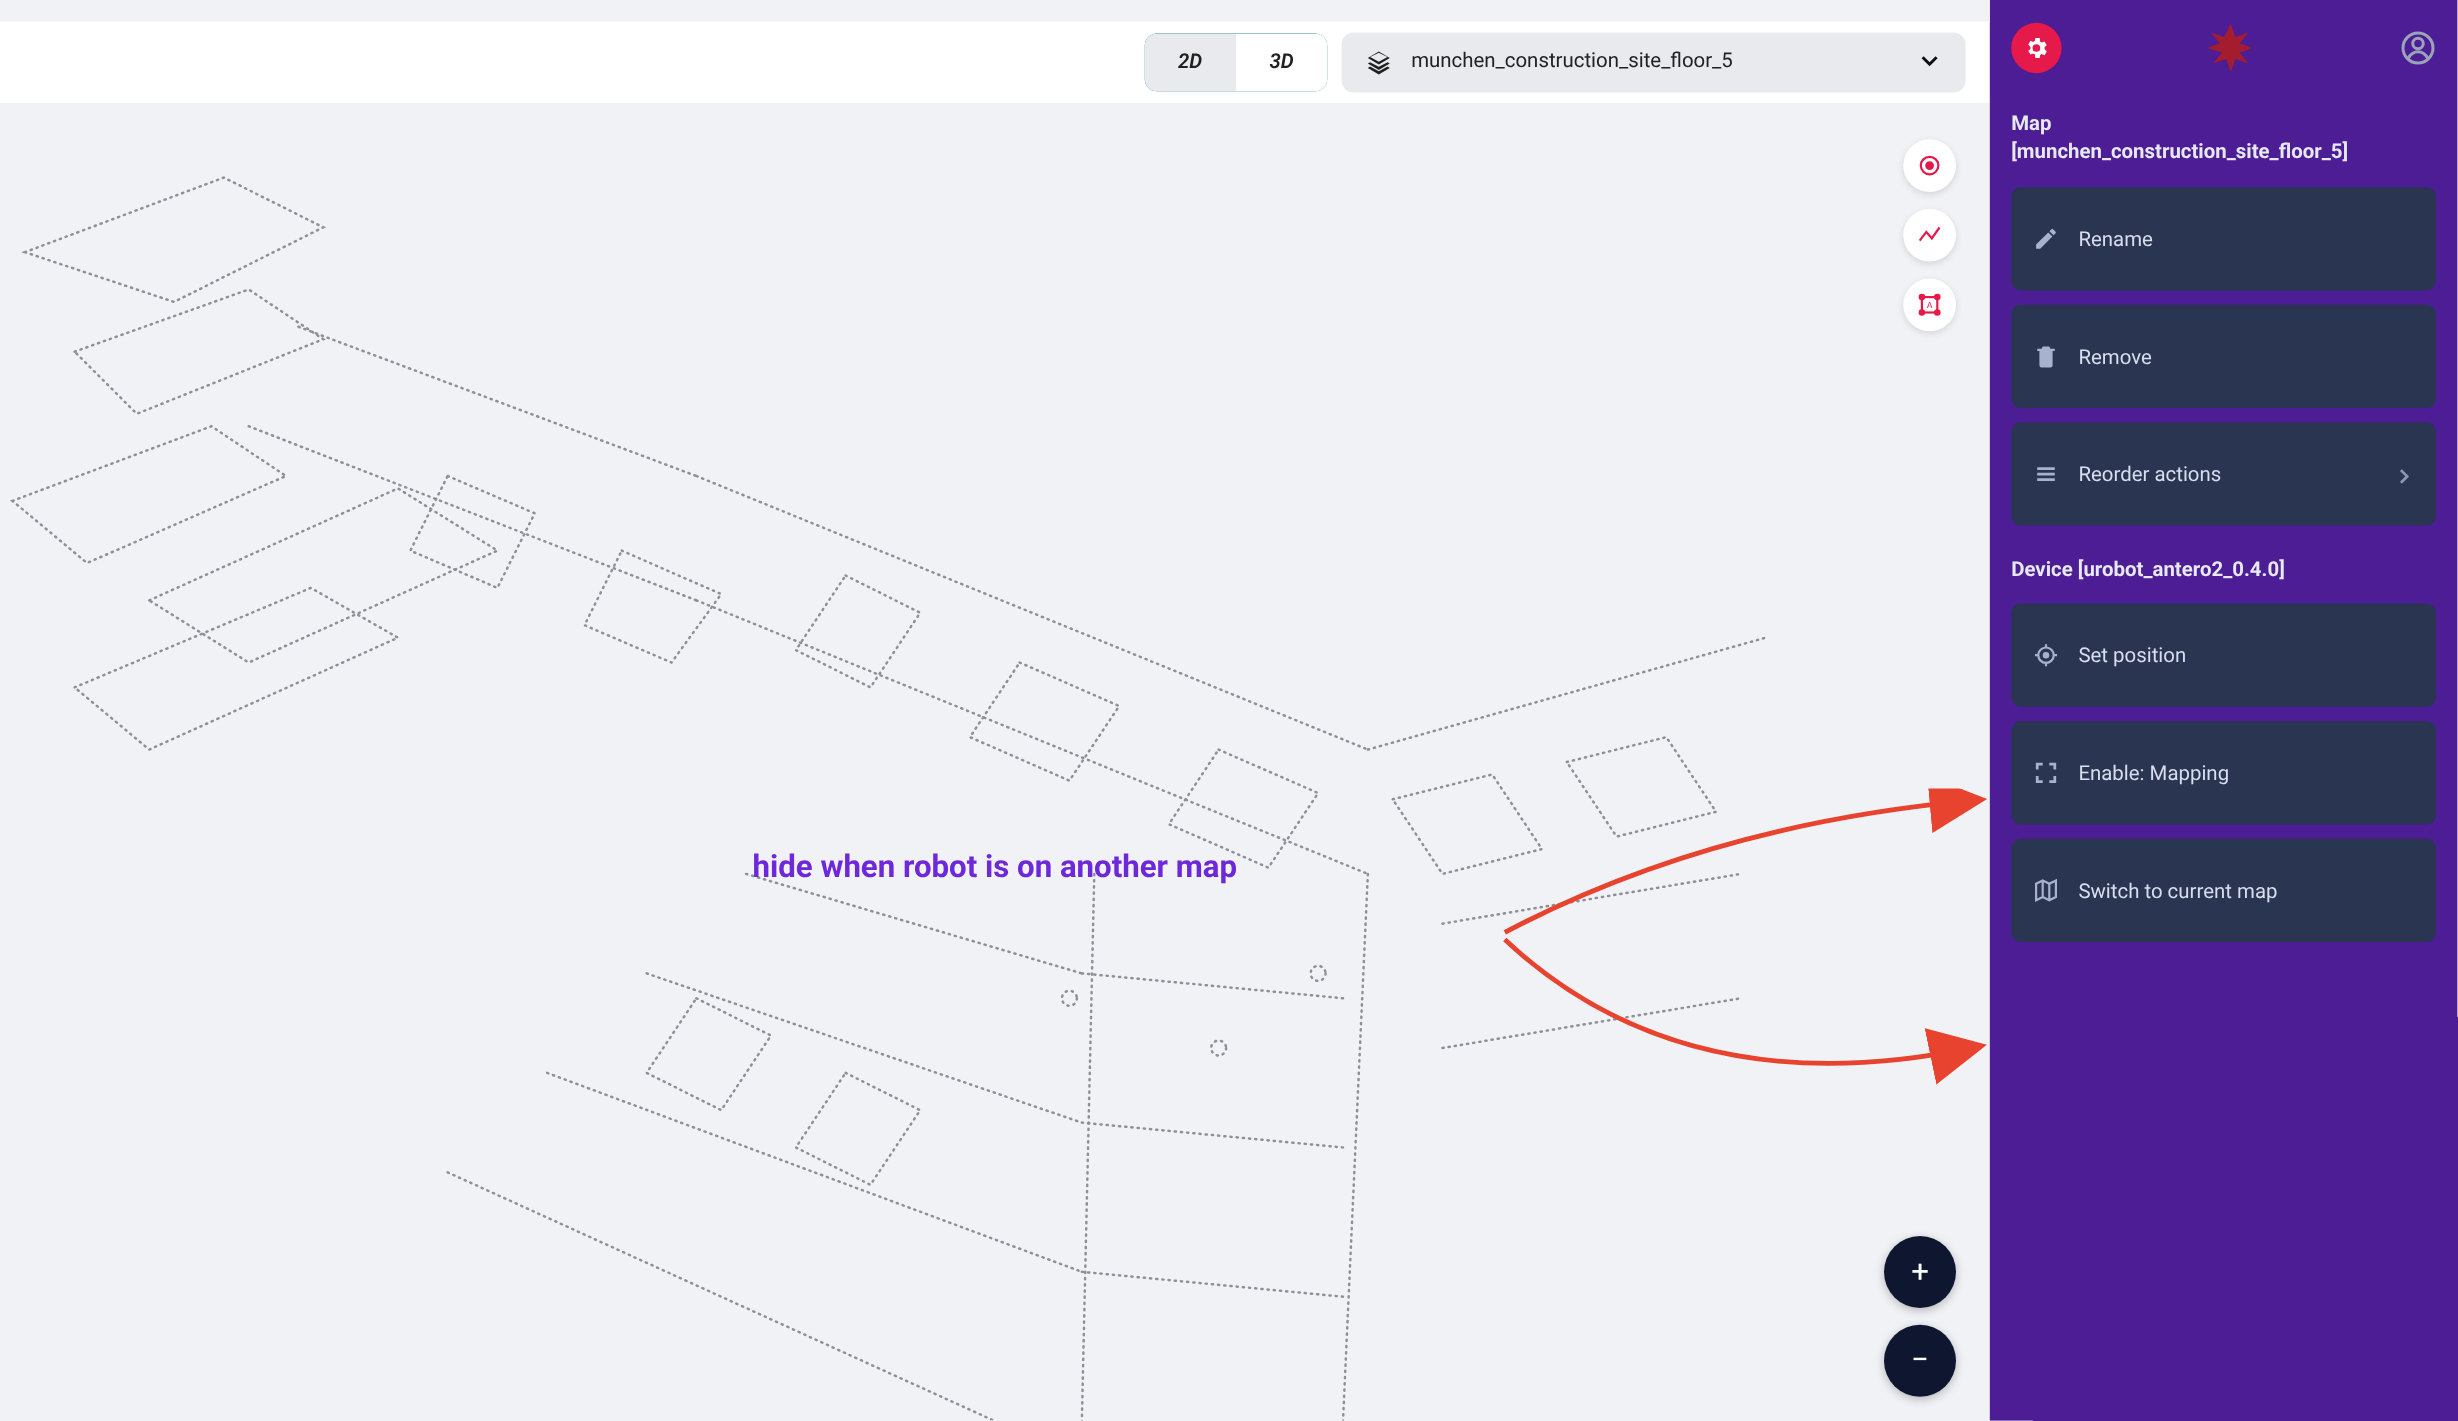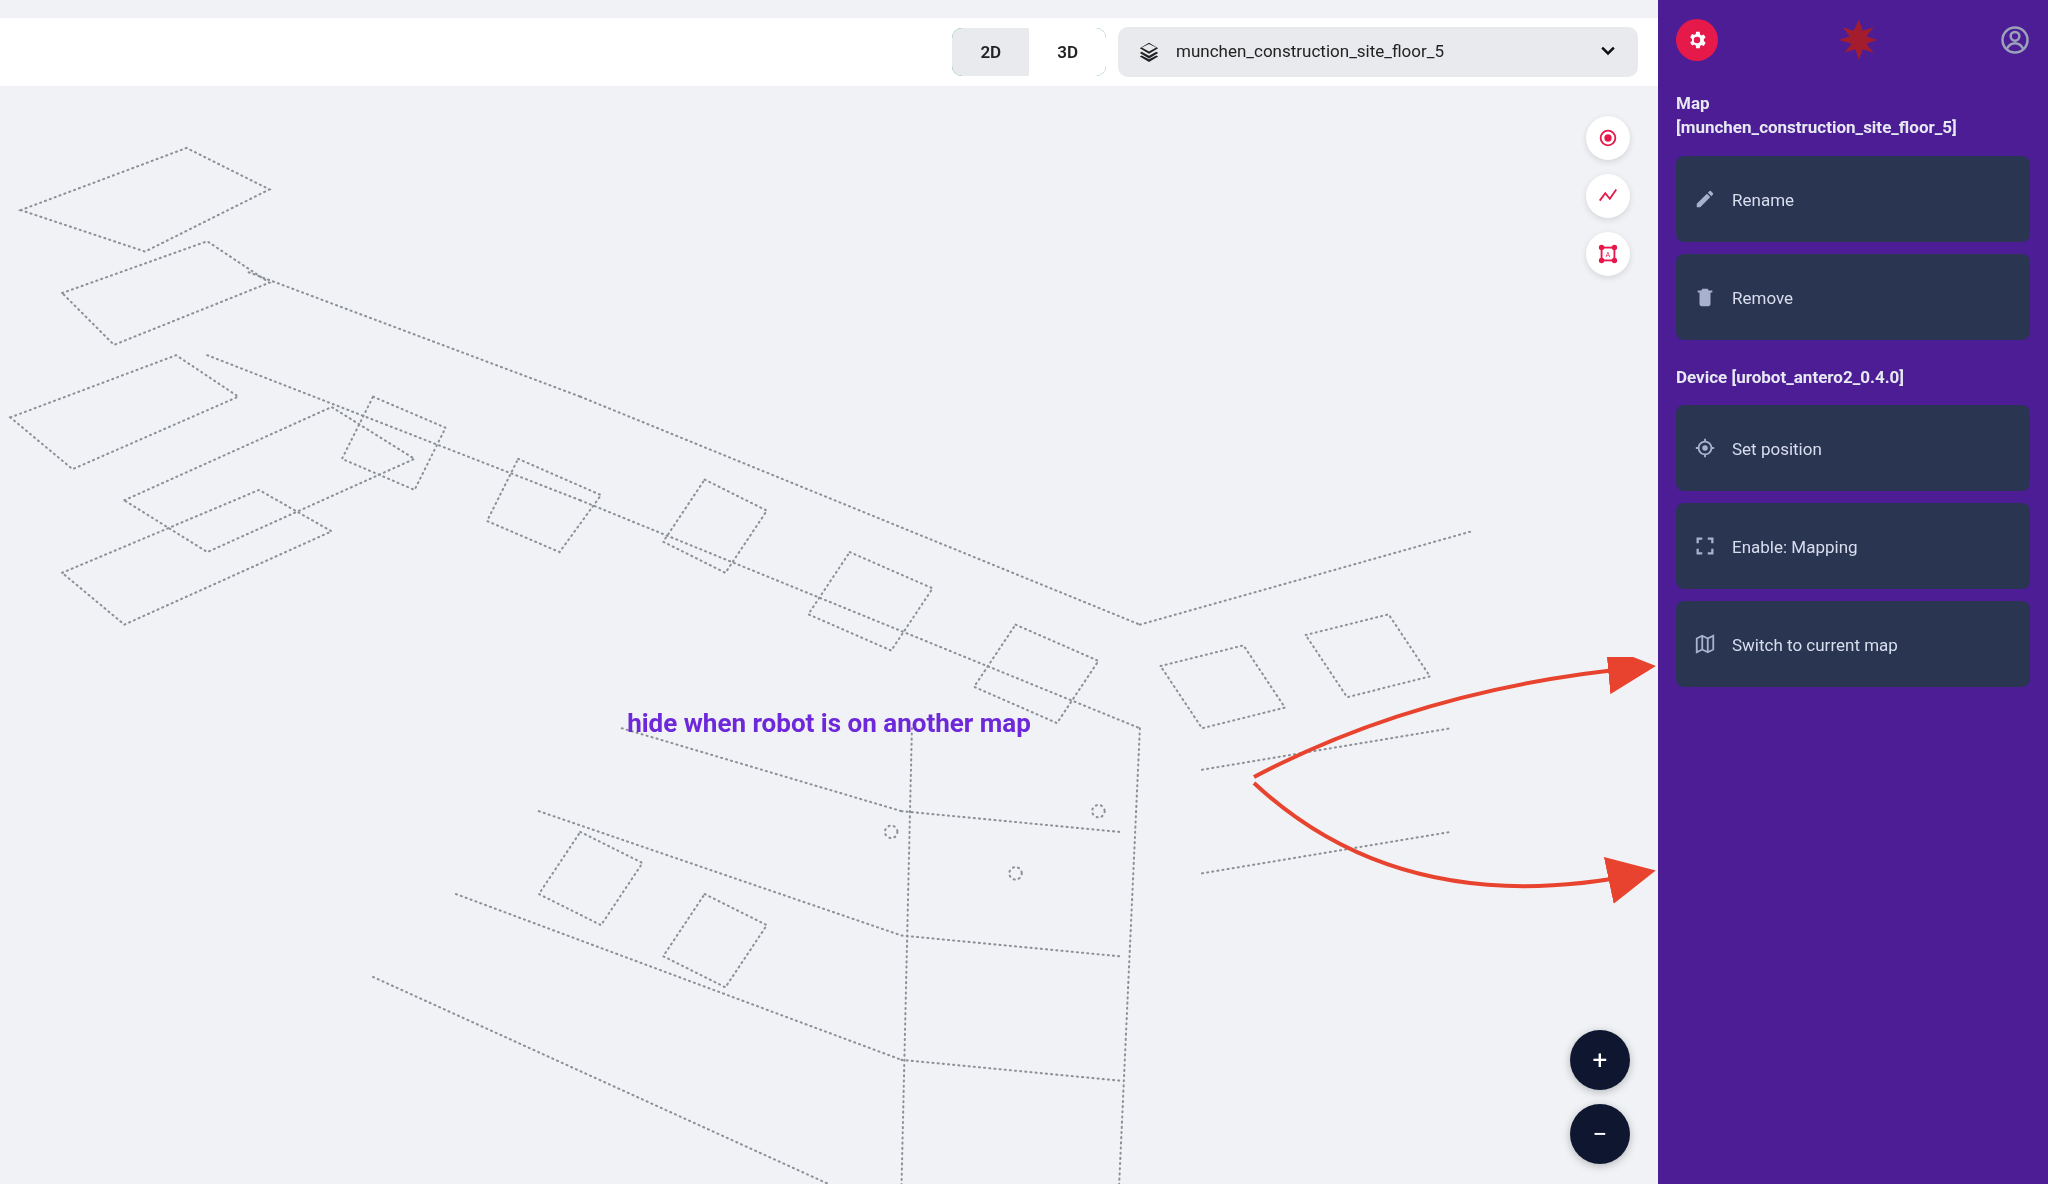--- a/index.html
+++ b/index.html
@@ -2,21 +2,21 @@
 <html><head>
 <meta charset="utf-8">
 <style>
   * { box-sizing: border-box; margin: 0; padding: 0; }
   html, body { width: 100%; height: 100%; font-family: -apple-system, BlinkMacSystemFont, "Segoe UI", Roboto, Arial, sans-serif; }
   body { display: flex; background: #f1f2f6; overflow: hidden; }
 
   
   .main { flex: 1; position: relative; display: flex; flex-direction: column; }
   .topbar { height: 86px; background: #ffffff; display: flex; align-items: center; justify-content: flex-end; padding: 0 20px; gap: 12px; border-top: 18px solid #f1f2f6; }
-  .view-toggle { display: flex; background: #0f766e; border-radius: 10px; overflow: hidden; }
+  .view-toggle { display: flex; background: #0f766e; border-radius: 10px; overflow: hidden; font-style: italic; }
   .view-toggle .btn { padding: 14px 28px; font-weight: 600; font-size: 17px; color: #222; cursor: pointer; background: #fff; }
   .view-toggle .btn.active { background: #e8eaed; }
   .map-select { display: flex; align-items: flex-start; gap: 16px; background: #e8eaed; border-radius: 10px; padding: 14px 20px; cursor: pointer; min-width: 520px; }
   .map-select .layers-icon { width: 22px; height: 22px; }
   .map-select .label { flex: 1; font-size: 17px; color: #222; }
   .map-select .chev { width: 20px; height: 20px; }
 
   .canvas-area { flex: 1; position: relative; background: #f1f2f6; overflow: hidden; }
   .map-bg { position: absolute; inset: 0; }
   .map-bg svg { width: 100%; height: 100%; }
@@ -198,20 +198,33 @@
   <div class="panel-btn">
     <span class="icon">
         <svg viewBox="0 0 24 24" fill="#a8b2cc">
           <path d="M6 7h12v13a2 2 0 0 1-2 2H8a2 2 0 0 1-2-2V7zm3-4h6l1 2h4v2H4V5h4l1-2z"></path>
         </svg>
       </span>
     <span>Remove</span>
   </div>
 
 
+  <div class="panel-btn">
+    <span class="icon">
+        <svg viewBox="0 0 24 24" fill="none" stroke="#a8b2cc" stroke-width="2.5">
+          <path d="M4 7h16M4 12h16M4 17h16"></path>
+        </svg>
+      </span>
+    <span>Reorder actions</span>
+    <span class="chev-right">
+        <svg viewBox="0 0 24 24" fill="none" stroke="#8d97b3" stroke-width="3">
+          <path d="M9 5l7 7-7 7"></path>
+        </svg>
+      </span>
+  </div>
 
   <div class="section-title" style="margin-top:14px;">Device [urobot_antero2_0.4.0]</div>
 
   <div class="panel-btn">
     <span class="icon">
         <svg viewBox="0 0 24 24" fill="none" stroke="#a8b2cc" stroke-width="2">
           <circle cx="12" cy="12" r="7"></circle>
           <circle cx="12" cy="12" r="2" fill="#a8b2cc"></circle>
           <path d="M12 2v3M12 19v3M2 12h3M19 12h3"></path>
         </svg>

